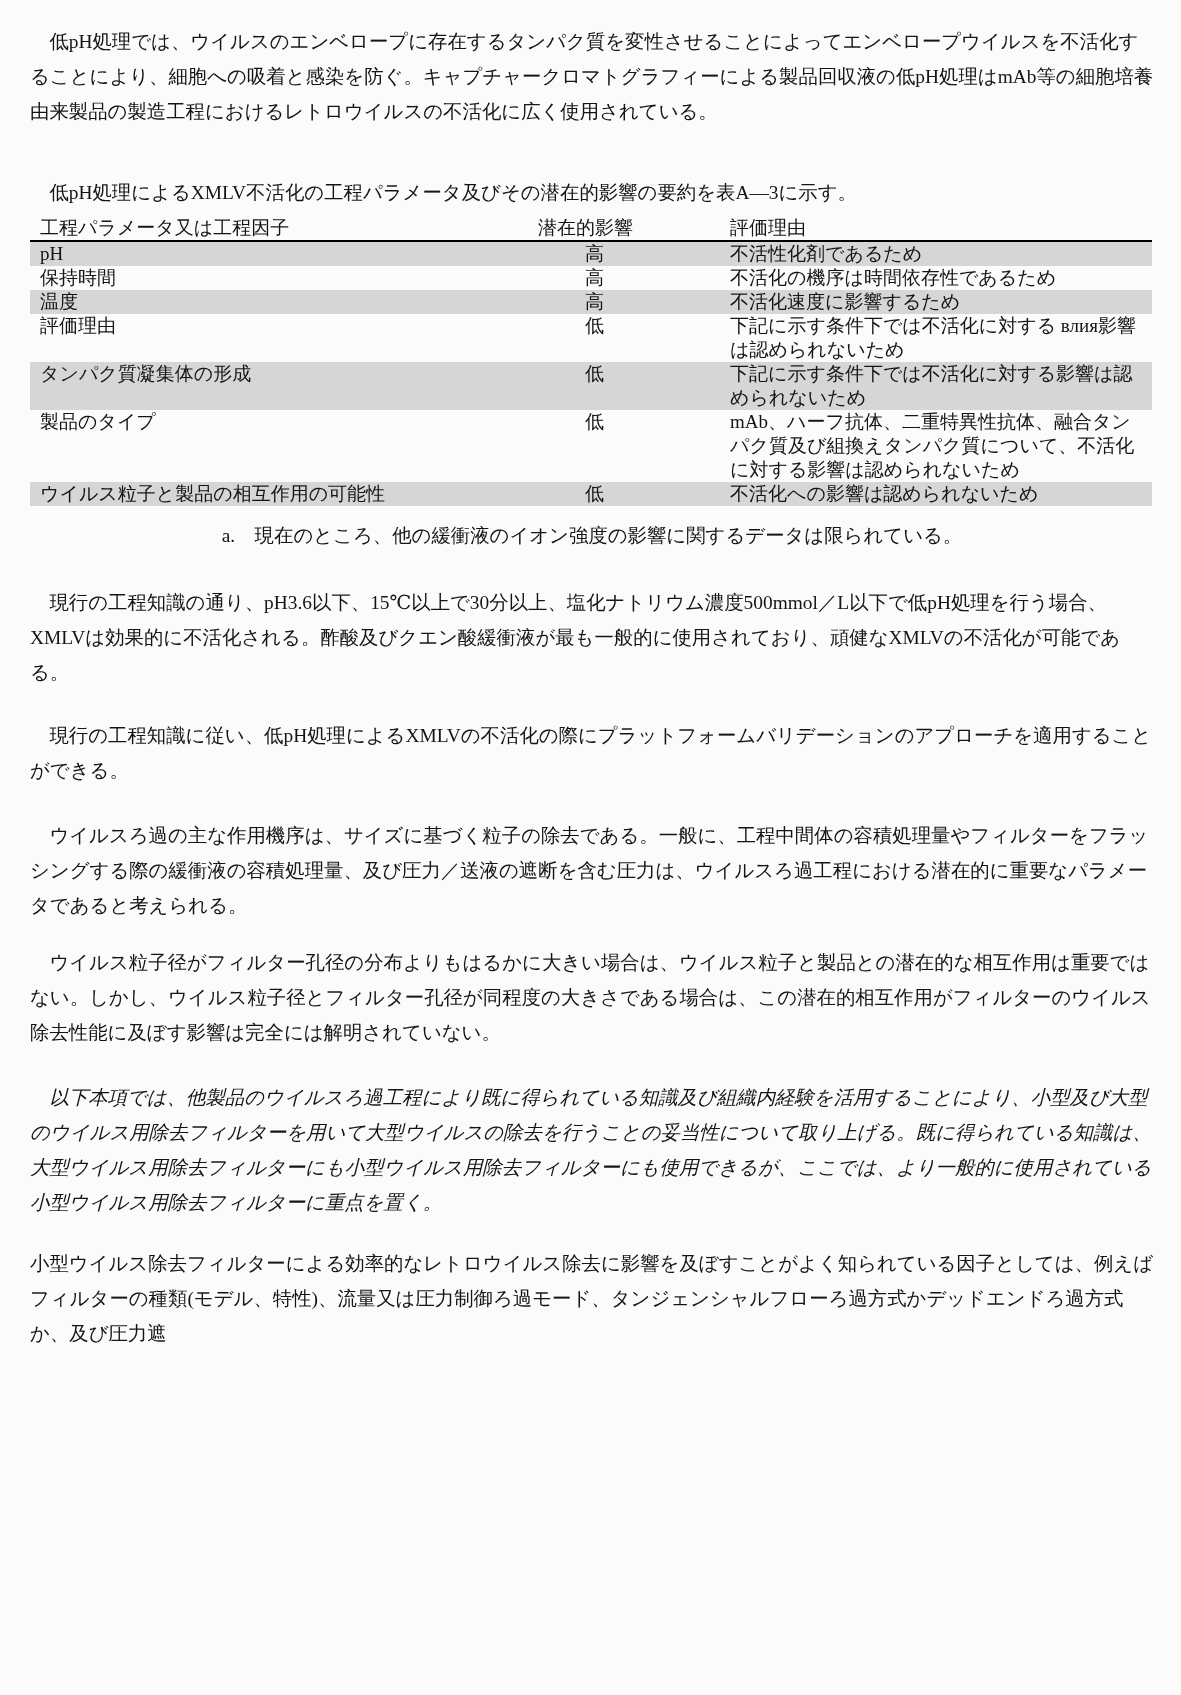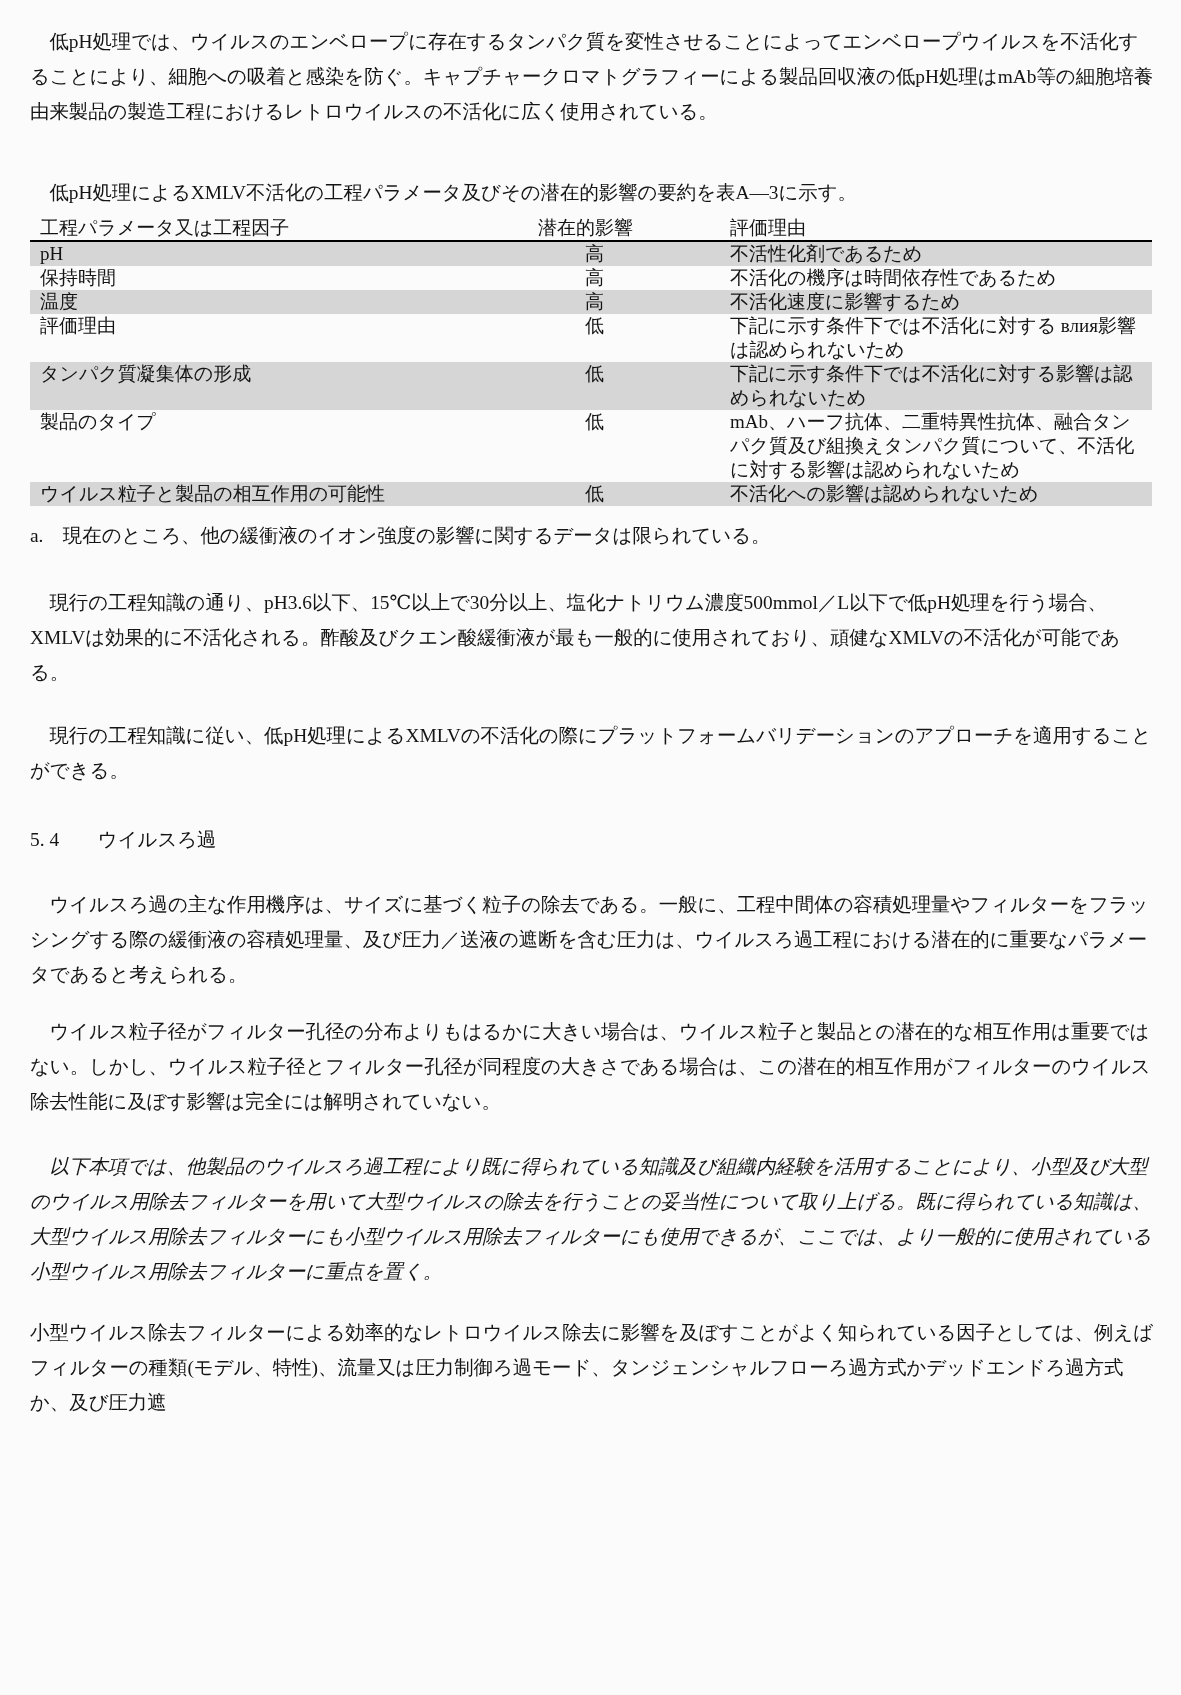--- a/index.html
+++ b/index.html
@@ -14,21 +14,21 @@
     font-family: "Liberation Serif", "DejaVu Serif", serif;
     font-size: 19.4px;
     line-height: 35px;
     overflow: hidden;
   }
   p { margin: 0; text-align: left; }
   .indent { text-indent: 19.4px; }
   .mt-p2 { margin-top: 32px; }
   .mt-p3 { margin-top: 46px; }
   .mt-title { margin-top: 30px; }
-  .mt-fn { margin-top: 12px; }
+  .mt-fn { margin-top: 12px; text-align: center; }
   .mt-p4 { margin-top: 32px; }
   .mt-p5 { margin-top: 28px; }
   .mt-h  { margin-top: 34px; }
   .mt-p6 { margin-top: 30px; }
   .mt-p7 { margin-top: 22px; }
   .mt-p8 { margin-top: 30px; font-style: italic; }
   .mt-p9 { margin-top: 26px; }
 
   table.param-table {
     margin-top: 6px;
@@ -118,21 +118,20 @@
         </tr>
       </tbody>
   </table>
 
   <p class="mt-fn">a.　現在のところ、他の緩衝液のイオン強度の影響に関するデータは限られている。</p>
 
   <p class="indent mt-p4">現行の工程知識の通り、pH3.6以下、15℃以上で30分以上、塩化ナトリウム濃度500mmol／L以下で低pH処理を行う場合、XMLVは効果的に不活化される。酢酸及びクエン酸緩衝液が最も一般的に使用されており、頑健なXMLVの不活化が可能である。</p>
 
   <p class="indent mt-p5">現行の工程知識に従い、低pH処理によるXMLVの不活化の際にプラットフォームバリデーションのアプローチを適用することができる。</p>
 
-  <p class="mt-h">5. 4　　ウイルスろ過</p>
 
   <p class="indent mt-p6">ウイルスろ過の主な作用機序は、サイズに基づく粒子の除去である。一般に、工程中間体の容積処理量やフィルターをフラッシングする際の緩衝液の容積処理量、及び圧力／送液の遮断を含む圧力は、ウイルスろ過工程における潜在的に重要なパラメータであると考えられる。</p>
 
   <p class="indent mt-p7">ウイルス粒子径がフィルター孔径の分布よりもはるかに大きい場合は、ウイルス粒子と製品との潜在的な相互作用は重要ではない。しかし、ウイルス粒子径とフィルター孔径が同程度の大きさである場合は、この潜在的相互作用がフィルターのウイルス除去性能に及ぼす影響は完全には解明されていない。</p>
 
   <p class="indent mt-p8">以下本項では、他製品のウイルスろ過工程により既に得られている知識及び組織内経験を活用することにより、小型及び大型のウイルス用除去フィルターを用いて大型ウイルスの除去を行うことの妥当性について取り上げる。既に得られている知識は、大型ウイルス用除去フィルターにも小型ウイルス用除去フィルターにも使用できるが、ここでは、より一般的に使用されている小型ウイルス用除去フィルターに重点を置く。</p>
 
   <p class="mt-p9">小型ウイルス除去フィルターによる効率的なレトロウイルス除去に影響を及ぼすことがよく知られている因子としては、例えばフィルターの種類(モデル、特性)、流量又は圧力制御ろ過モード、タンジェンシャルフローろ過方式かデッドエンドろ過方式か、及び圧力遮</p>
 
 </div>

